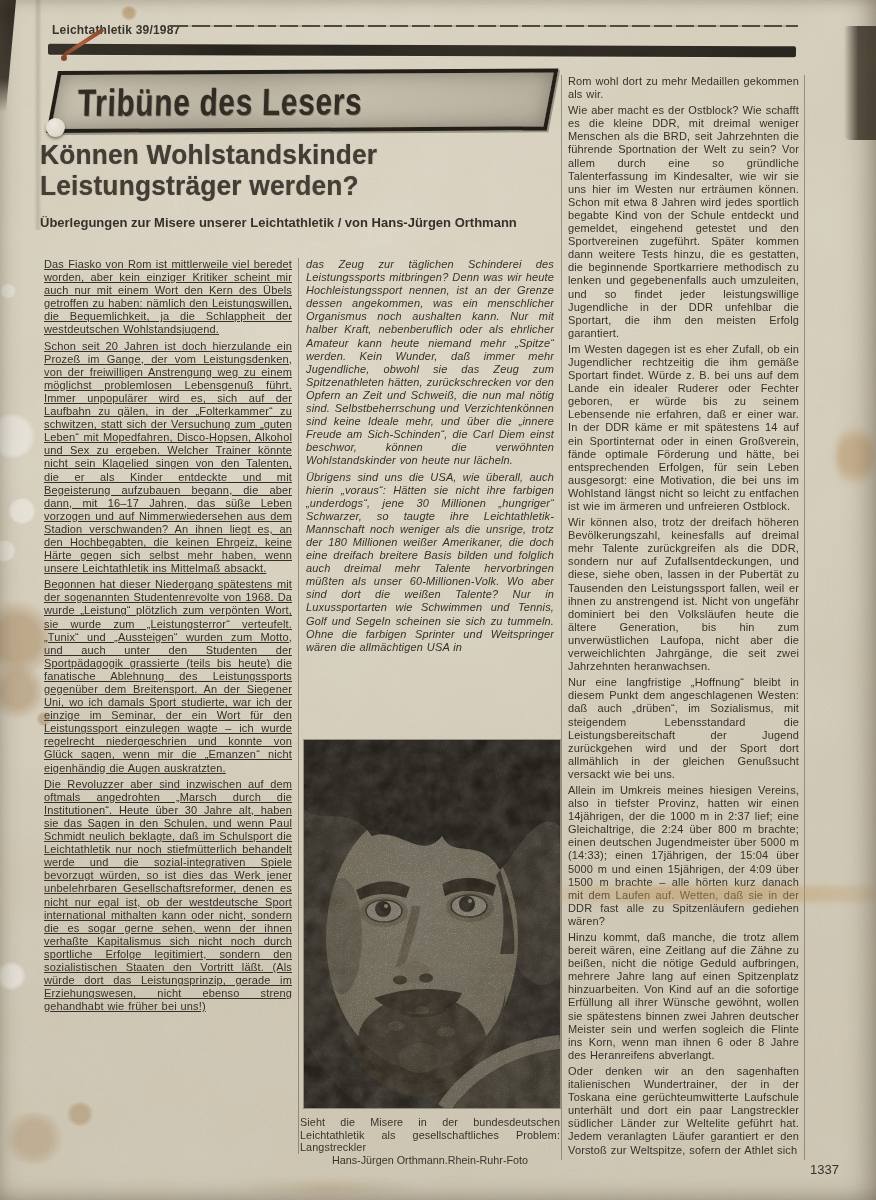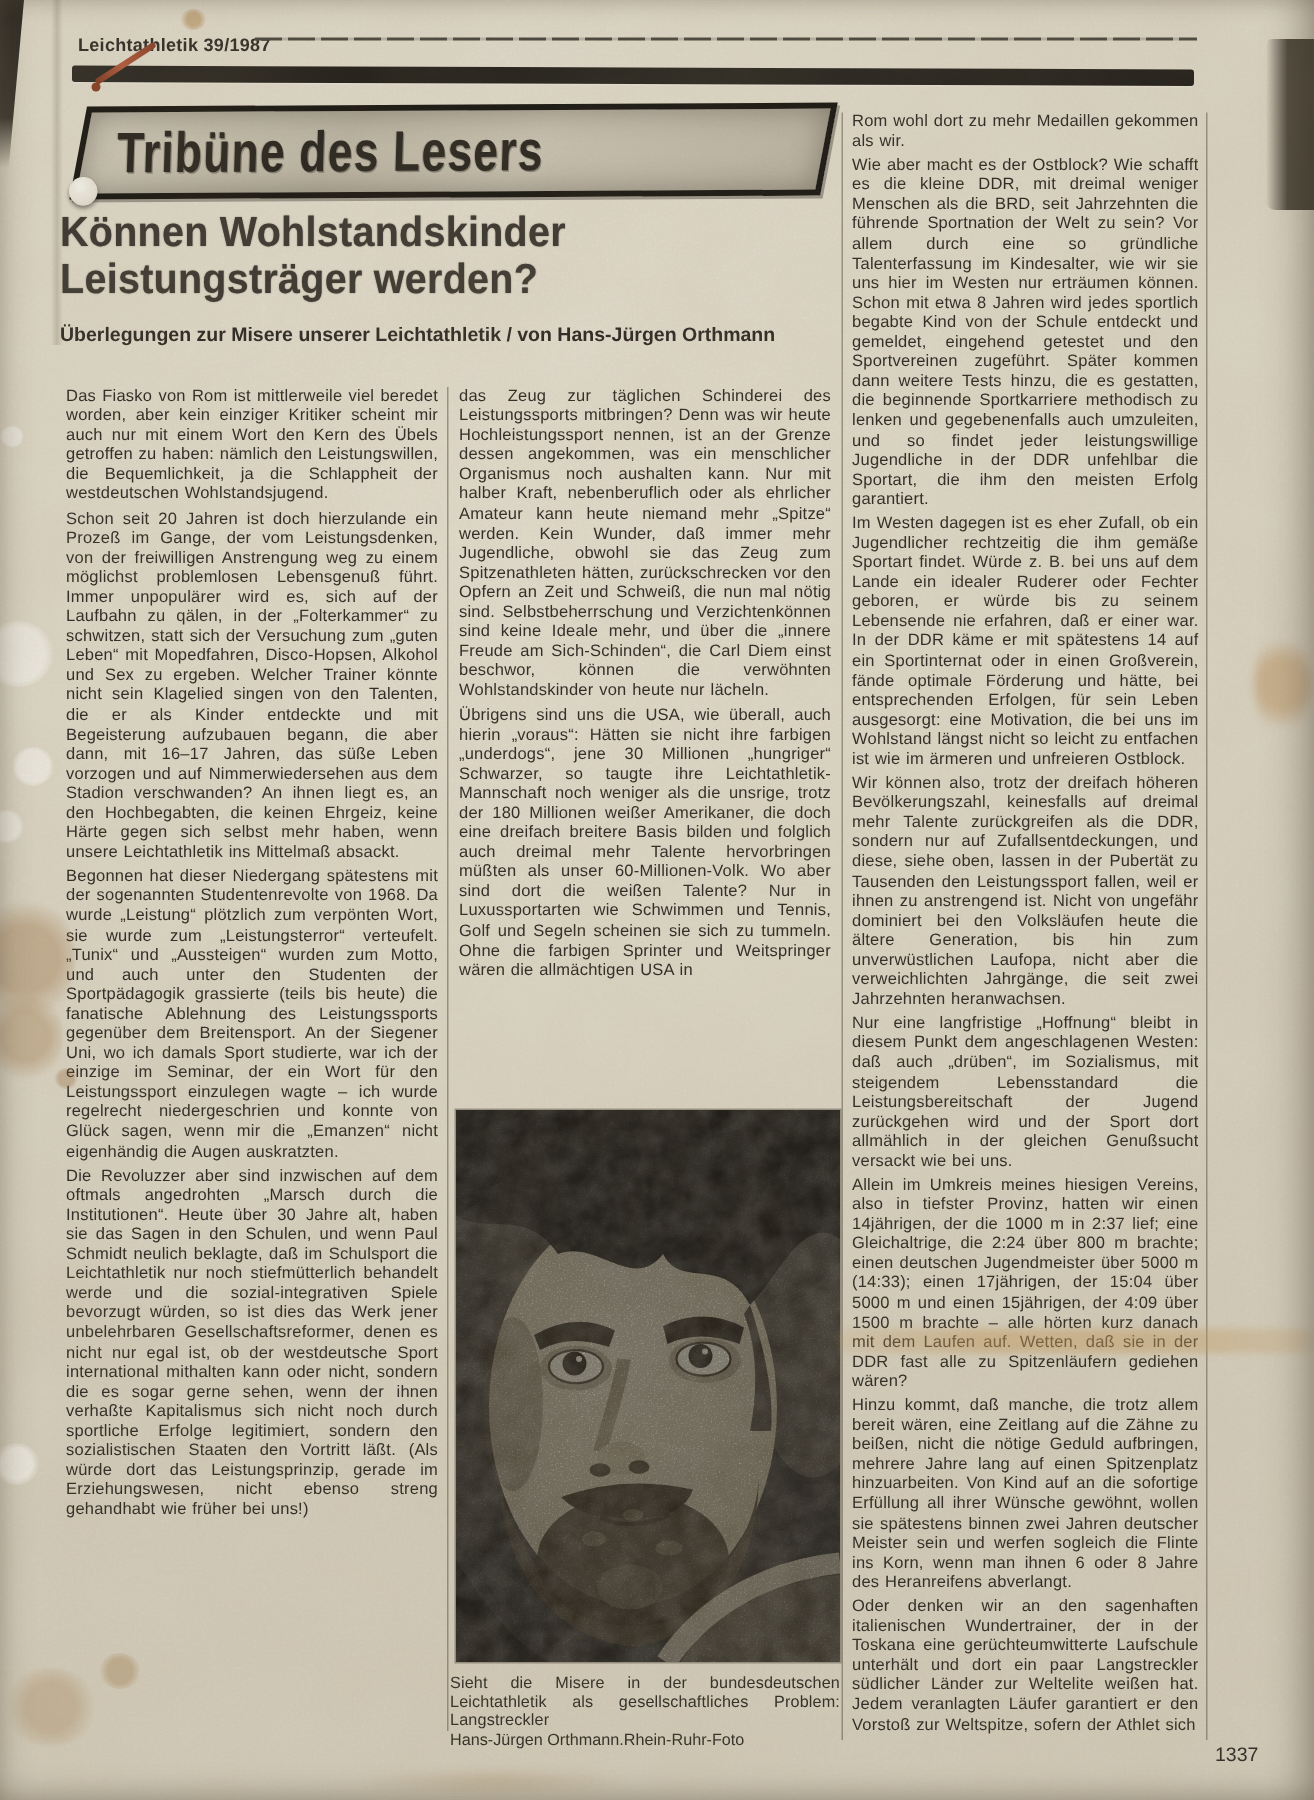--- a/index.html
+++ b/index.html
@@ -38,33 +38,33 @@
     background:radial-gradient(circle at 40% 35%,#fcfaf3,#e9e4d6 70%,#d8d2c2);
     box-shadow:0 2px 3px rgba(0,0,0,.45);}
   
   .headline{left:40px;top:139px;z-index:2;font-size:28px;line-height:31px;font-weight:bold;color:#3a3630;
     transform:scaleX(.94);transform-origin:left top;letter-spacing:.2px;
     text-shadow:0 0 1px rgba(55,50,42,.65);white-space:nowrap;}
   .byline{left:40px;top:215px;z-index:2;font-size:13px;font-weight:bold;color:#2b2823;white-space:nowrap;}
   
   .col{z-index:2;font-size:11px;line-height:13.1px;text-align:justify;color:#2b2823;overflow:hidden;}
   .col p{margin:0 0 3px 0;letter-spacing:.15px;word-spacing:.6px;}
-  .col1{left:44px;top:258px;width:248px;height:894px;}
-  .col2{left:306px;top:258px;width:248px;height:480px;}
+  .col1{left:44px;top:258px;width:248px;height:894px;text-decoration:underline;}
+  .col2{left:306px;top:258px;width:248px;height:480px;font-style:italic;}
   .col3{left:568px;top:75px;width:231px;height:1082px;}
   .vrule{width:1px;background:rgba(80,74,62,.5);z-index:2;}
   .rule1{left:298px;top:258px;height:896px;}
   .rule2{left:561px;top:75px;height:1085px;}
   .rule3{left:804px;top:75px;height:1085px;}
   .page-number{left:810px;top:1138px;font-size:13px;color:#2d2a24;z-index:2;margin-top:24px;}
   
   .photo{left:304px;top:740px;width:256px;height:368px;z-index:2;box-shadow:0 0 0 1px rgba(50,45,38,.4);}
   .caption{left:300px;top:1116px;width:260px;z-index:2;font-size:10.8px;line-height:12.6px;color:#2e2b25;}
   .caption .cap-text{text-align:justify;letter-spacing:.1px;}
-  .caption .cap-row{display:flex;justify-content:flex-start;}
+  .caption .cap-row{display:flex;justify-content:center;}
   
   .stain{z-index:5;pointer-events:none;border-radius:50%;}
   .pen-stroke{left:64px;top:53px;width:47px;height:4px;z-index:6;border-radius:2px;
     transform:rotate(-33deg);transform-origin:left center;
     background:linear-gradient(90deg,#7e3a24,#b65c3c 45%,#8a3f28);}
   .pen-dot{left:61px;top:55px;width:6px;height:6px;border-radius:50%;background:#8a3f26;z-index:6;}
   .overlay{left:0;top:0;width:876px;height:1200px;z-index:7;pointer-events:none;}
   .edge-shade{left:0;top:0;width:876px;height:1200px;z-index:6;pointer-events:none;
     box-shadow:inset -20px 0 26px -14px rgba(80,70,55,.5),
                inset 14px 0 20px -12px rgba(90,80,62,.35),
@@ -114,21 +114,21 @@
   </div>
 
   <div class="abs col col3">
     <p>Rom wohl dort zu mehr Medaillen gekommen als wir.</p>
     <p>Wie aber macht es der Ostblock? Wie schafft es die kleine DDR, mit dreimal weniger Menschen als die BRD, seit Jahrzehnten die führende Sportnation der Welt zu sein? Vor allem durch eine so gründliche Talenterfassung im Kindesalter, wie wir sie uns hier im Westen nur erträumen können. Schon mit etwa 8 Jahren wird jedes sportlich begabte Kind von der Schule entdeckt und gemeldet, eingehend getestet und den Sportvereinen zugeführt. Später kommen dann weitere Tests hinzu, die es gestatten, die beginnende Sportkarriere methodisch zu lenken und gegebenenfalls auch umzuleiten, und so findet jeder leistungswillige Jugendliche in der DDR unfehlbar die Sportart, die ihm den meisten Erfolg garantiert.</p>
     <p>Im Westen dagegen ist es eher Zufall, ob ein Jugendlicher rechtzeitig die ihm gemäße Sportart findet. Würde z. B. bei uns auf dem Lande ein idealer Ruderer oder Fechter geboren, er würde bis zu seinem Lebensende nie erfahren, daß er einer war. In der DDR käme er mit spätestens 14 auf ein Sportinternat oder in einen Großverein, fände optimale Förderung und hätte, bei entsprechenden Erfolgen, für sein Leben ausgesorgt: eine Motivation, die bei uns im Wohlstand längst nicht so leicht zu entfachen ist wie im ärmeren und unfreieren Ostblock.</p>
     <p>Wir können also, trotz der dreifach höheren Bevölkerungszahl, keinesfalls auf dreimal mehr Talente zurückgreifen als die DDR, sondern nur auf Zufallsentdeckungen, und diese, siehe oben, lassen in der Pubertät zu Tausenden den Leistungssport fallen, weil er ihnen zu anstrengend ist. Nicht von ungefähr dominiert bei den Volksläufen heute die ältere Generation, bis hin zum unverwüstlichen Laufopa, nicht aber die verweichlichten Jahrgänge, die seit zwei Jahrzehnten heranwachsen.</p>
     <p>Nur eine langfristige „Hoffnung“ bleibt in diesem Punkt dem angeschlagenen Westen: daß auch „drüben“, im Sozialismus, mit steigendem Lebensstandard die Leistungsbereitschaft der Jugend zurückgehen wird und der Sport dort allmählich in der gleichen Genußsucht versackt wie bei uns.</p>
     <p>Allein im Umkreis meines hiesigen Vereins, also in tiefster Provinz, hatten wir einen 14jährigen, der die 1000 m in 2:37 lief; eine Gleichaltrige, die 2:24 über 800 m brachte; einen deutschen Jugendmeister über 5000 m (14:33); einen 17jährigen, der 15:04 über 5000 m und einen 15jährigen, der 4:09 über 1500 m brachte – alle hörten kurz danach mit dem Laufen auf. Wetten, daß sie in der DDR fast alle zu Spitzenläufern gediehen wären?</p>
     <p>Hinzu kommt, daß manche, die trotz allem bereit wären, eine Zeitlang auf die Zähne zu beißen, nicht die nötige Geduld aufbringen, mehrere Jahre lang auf einen Spitzenplatz hinzuarbeiten. Von Kind auf an die sofortige Erfüllung all ihrer Wünsche gewöhnt, wollen sie spätestens binnen zwei Jahren deutscher Meister sein und werfen sogleich die Flinte ins Korn, wenn man ihnen 6 oder 8 Jahre des Heranreifens abverlangt.</p>
-    <p>Oder denken wir an den sagenhaften italienischen Wundertrainer, der in der Toskana eine gerüchteumwitterte Laufschule unterhält und dort ein paar Langstreckler südlicher Länder zur Weltelite weißen hat. Jedem veranlagten Läufer garantiert er den Vorstoß zur Weltspitze, sofern der Athlet sich</p>
+    <p>Oder denken wir an den sagenhaften italienischen Wundertrainer, der in der Toskana eine gerüchteumwitterte Laufschule unterhält und dort ein paar Langstreckler südlicher Länder zur Weltelite geführt hat. Jedem veranlagten Läufer garantiert er den Vorstoß zur Weltspitze, sofern der Athlet sich</p>
   </div>
 
   <div class="abs photo">
     <svg width="256" height="368" viewBox="0 0 256 368">
       <defs>
         <radialGradient id="bgGrad" cx="30%" cy="28%" r="90%">
           <stop offset="0%" stop-color="#4a443a"></stop>
             <stop offset="60%" stop-color="#332e27"></stop>
             <stop offset="100%" stop-color="#272320"></stop>
         </radialGradient>

